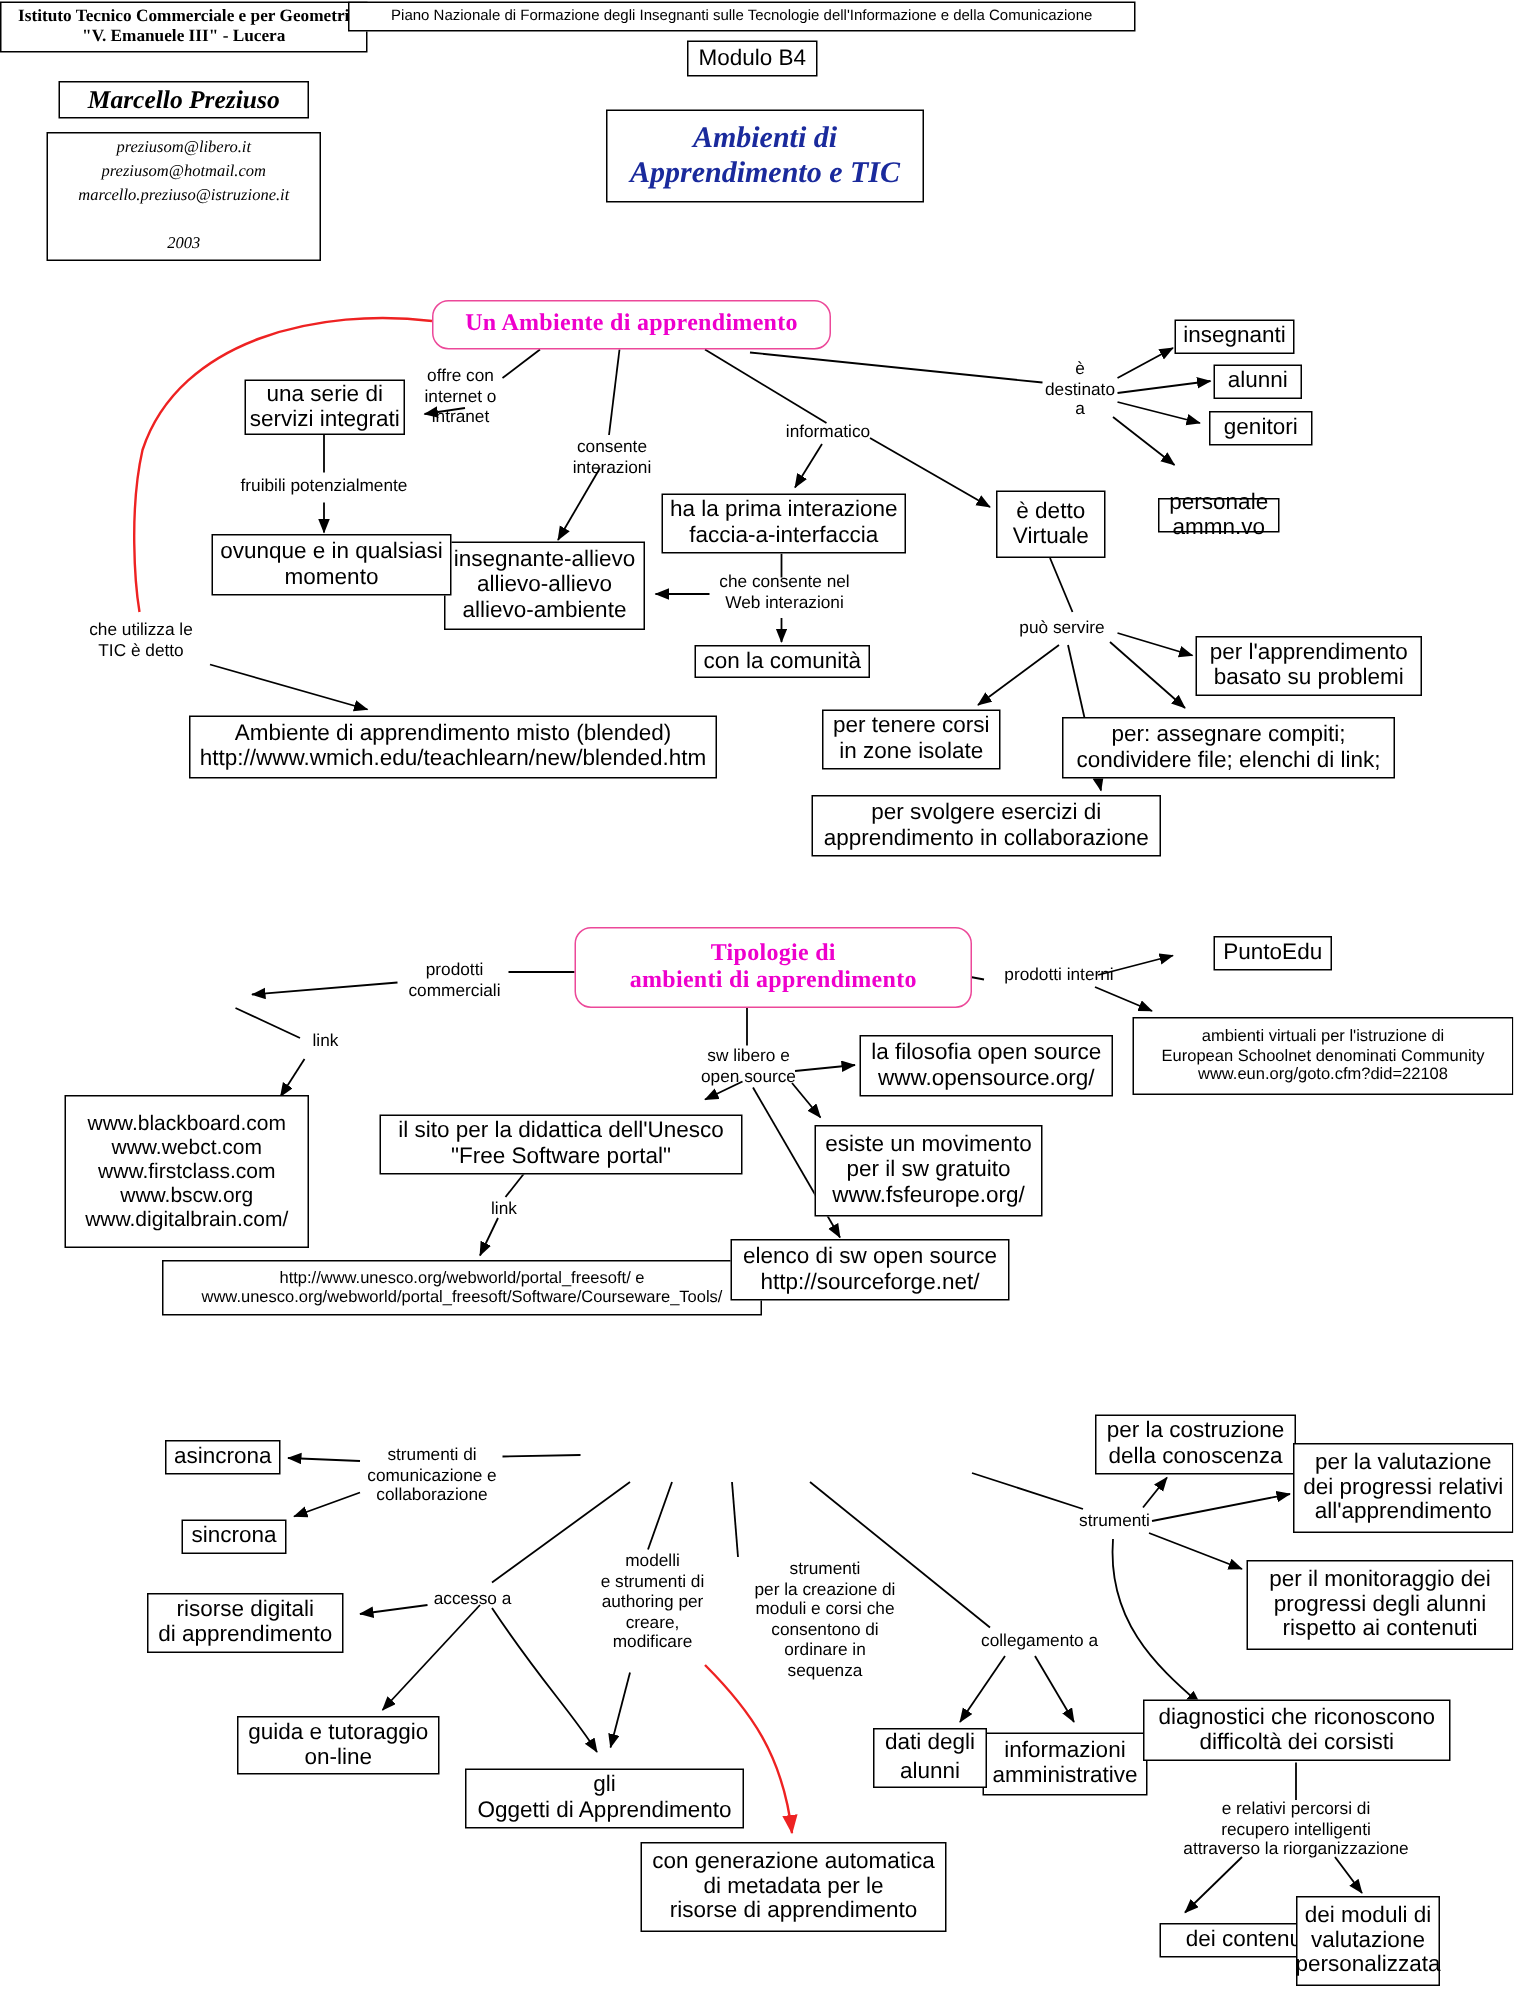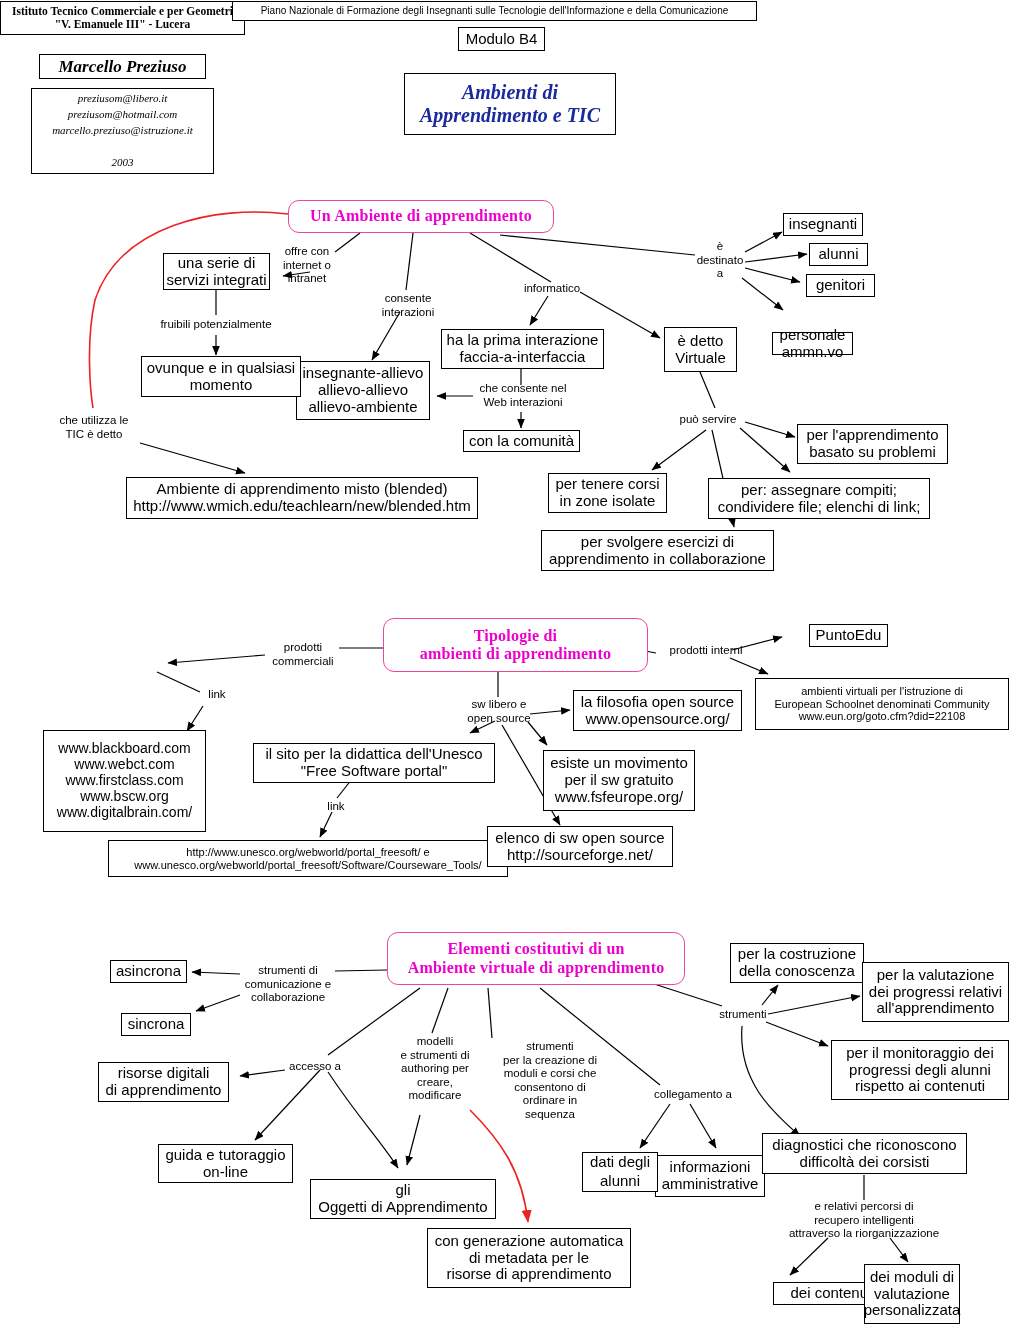--- a/index.html
+++ b/index.html
@@ -433,24 +433,20 @@
   <div class="node" style="left:809px; top:624px; width:79px; height:23px;">
     <span class="ln">PuntoEdu</span>
   </div>
 
   <div class="node" style="left:755px; top:678px; width:254px; height:52px; font-size:11px;">
     <span class="ln">ambienti virtuali per l'istruzione di</span>
     <span class="ln">European Schoolnet denominati Community</span>
     <span class="ln">www.eun.org/goto.cfm?did=22108</span>
   </div>
 
-  <div class="node rounded title-pink" style="left:387px; top:932px; width:298px; height:53px;">
-    <span class="ln">Elementi costitutivi di un</span>
-    <span class="ln">Ambiente virtuale di apprendimento</span>
-  </div>
 
   <div class="label" style="left:238px; top:964px; width:100px;">
     <span class="ln">strumenti di</span>
     <span class="ln">comunicazione e</span>
     <span class="ln">collaborazione</span>
   </div>
 
   <div class="node" style="left:110px; top:960px; width:77px; height:23px;">
     <span class="ln">asincrona</span>
   </div>

